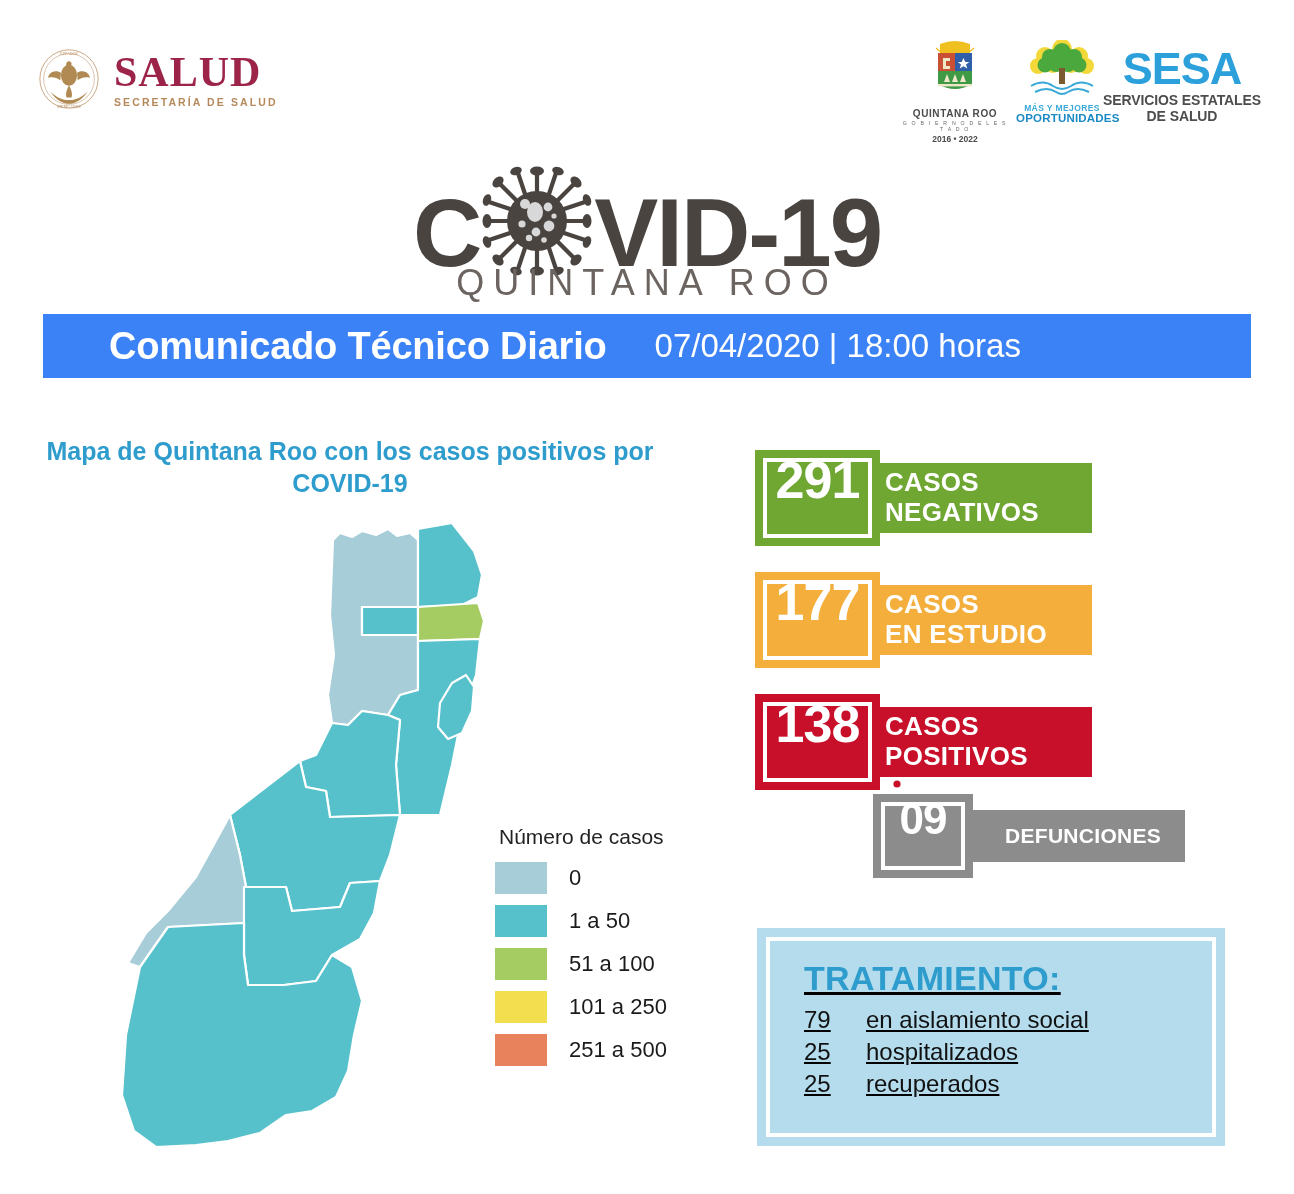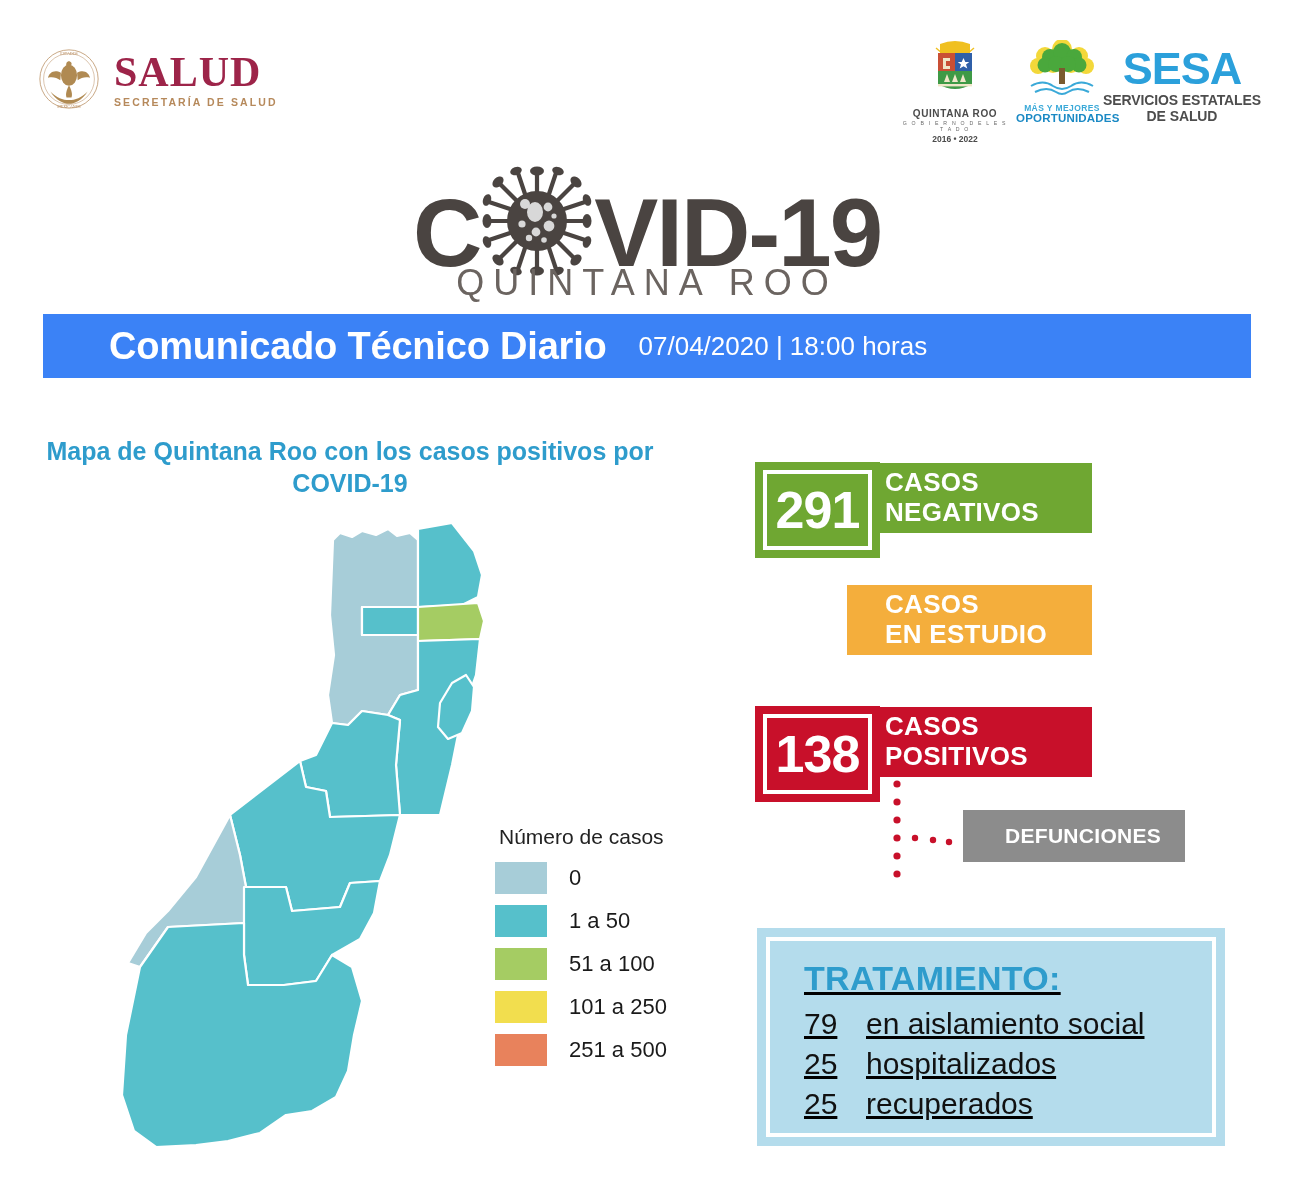--- a/index.html
+++ b/index.html
@@ -185,22 +185,22 @@
   }
   .banner-title {
     color: #ffffff;
     font-size: 38px;
     font-weight: bold;
     margin-left: 66px;
     letter-spacing: -0.2px;
   }
   .banner-date {
     color: #ffffff;
-    font-size: 26px;
-    margin-left: 32px;
+    font-size: 33px;
+    margin-left: 48px;
     letter-spacing: 0px;
   }
 
   
   #map-section {
     position: absolute;
     left: 40px;
     top: 420px;
     width: 680px;
     height: 760px;
@@ -260,24 +260,23 @@
   .stat {
     position: relative;
     height: 100px;
   }
   .stat-num-box {
     position: absolute;
     left: 0; top: 0;
     width: 125px;
     height: 96px;
     display: flex;
-    align-items: center;
+    align-items: flex-start;
     justify-content: center;
     z-index: 2;
-    margin-top: 12px;
   }
   .stat-num-inner {
     position: absolute;
     left: 8px; top: 8px; right: 8px; bottom: 8px;
     border: 4px solid #ffffff;
     box-sizing: border-box;
   }
   .stat-num {
     position: relative;
     color: #ffffff;
@@ -367,21 +366,21 @@
   .treat-title {
     color: #2e9ccc;
     font-size: 34px;
     font-weight: bold;
     letter-spacing: 0.3px;
     margin-bottom: 6px;
   }
   .treat-row {
     display: flex;
     align-items: baseline;
-    font-size: 30px;
+    font-size: 24px;
     color: #111;
     line-height: 1.33;
   }
   .treat-num {
     width: 54px;
     flex: 0 0 auto;
   }
   .treat-text { margin-left: 8px; }
 </style>
 </head>
@@ -619,20 +618,24 @@
         <div class="stat-num-inner"></div>
         <div class="stat-num">291</div>
       </div>
     </div>
 
     <div class="stat stat-amber" style="margin-top:22px;">
       <div class="stat-label-bar">
         <div class="stat-label">CASOS</div>
         <div class="stat-label">EN ESTUDIO</div>
       </div>
+      <div class="stat-num-box">
+        <div class="stat-num-inner"></div>
+        <div class="stat-num">177</div>
+      </div>
     </div>
 
     <div class="stat stat-red" style="margin-top:22px;">
       <div class="stat-label-bar">
         <div class="stat-label">CASOS</div>
         <div class="stat-label">POSITIVOS</div>
       </div>
       <div class="stat-num-box">
         <div class="stat-num-inner"></div>
         <div class="stat-num">138</div>
@@ -649,20 +652,24 @@
           <circle cx="6" cy="80" r="3.6"></circle>
           <circle cx="6" cy="98" r="3.6"></circle>
           <circle cx="24" cy="62" r="3.2"></circle>
           <circle cx="42" cy="64" r="3.2"></circle>
           <circle cx="58" cy="66" r="3.2"></circle>
         </g>
       </svg>
       <div class="stat-label-bar">
         <div class="stat-label">DEFUNCIONES</div>
       </div>
+      <div class="stat-num-box">
+        <div class="stat-num-inner"></div>
+        <div class="stat-num">09</div>
+      </div>
     </div>
   </div>
 
   <div id="treatment">
     <div id="treatment-inner">
       <div class="treat-title">TRATAMIENTO:</div>
 
       <div class="treat-row">
         <div class="treat-num">79</div>
         <div class="treat-text">en aislamiento social</div>

